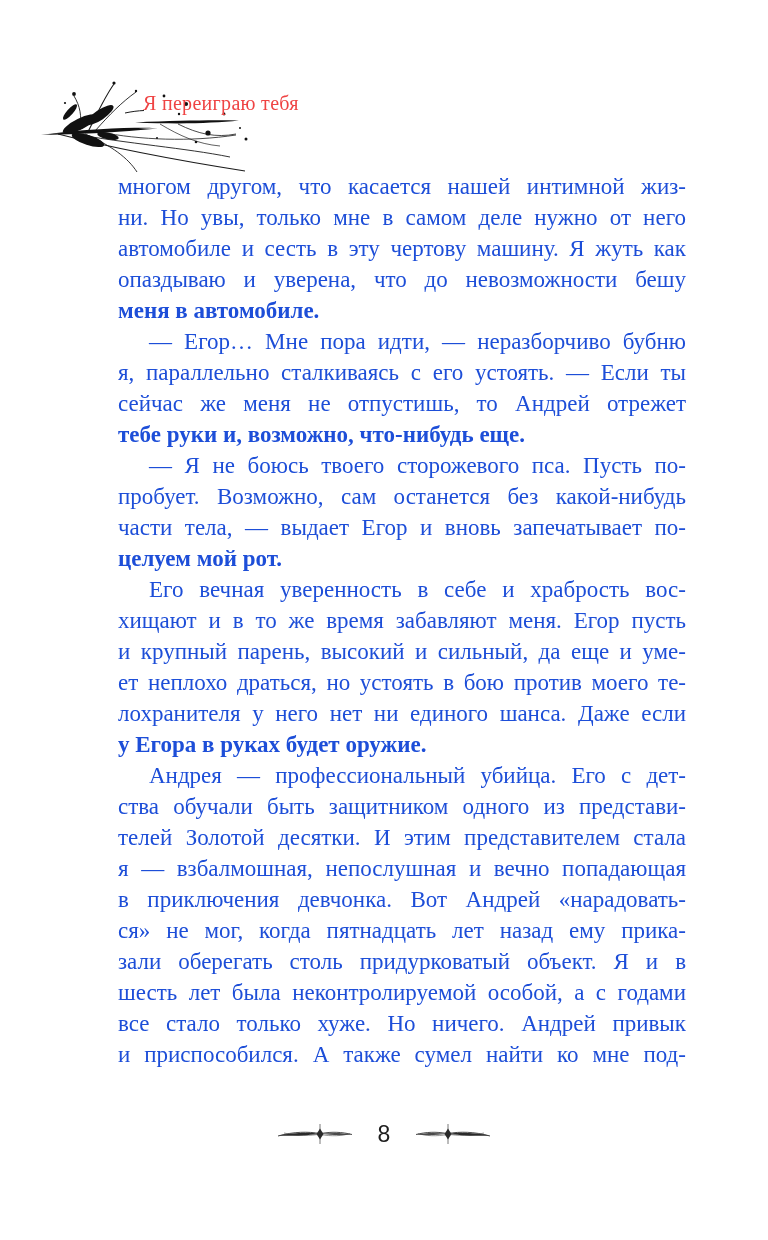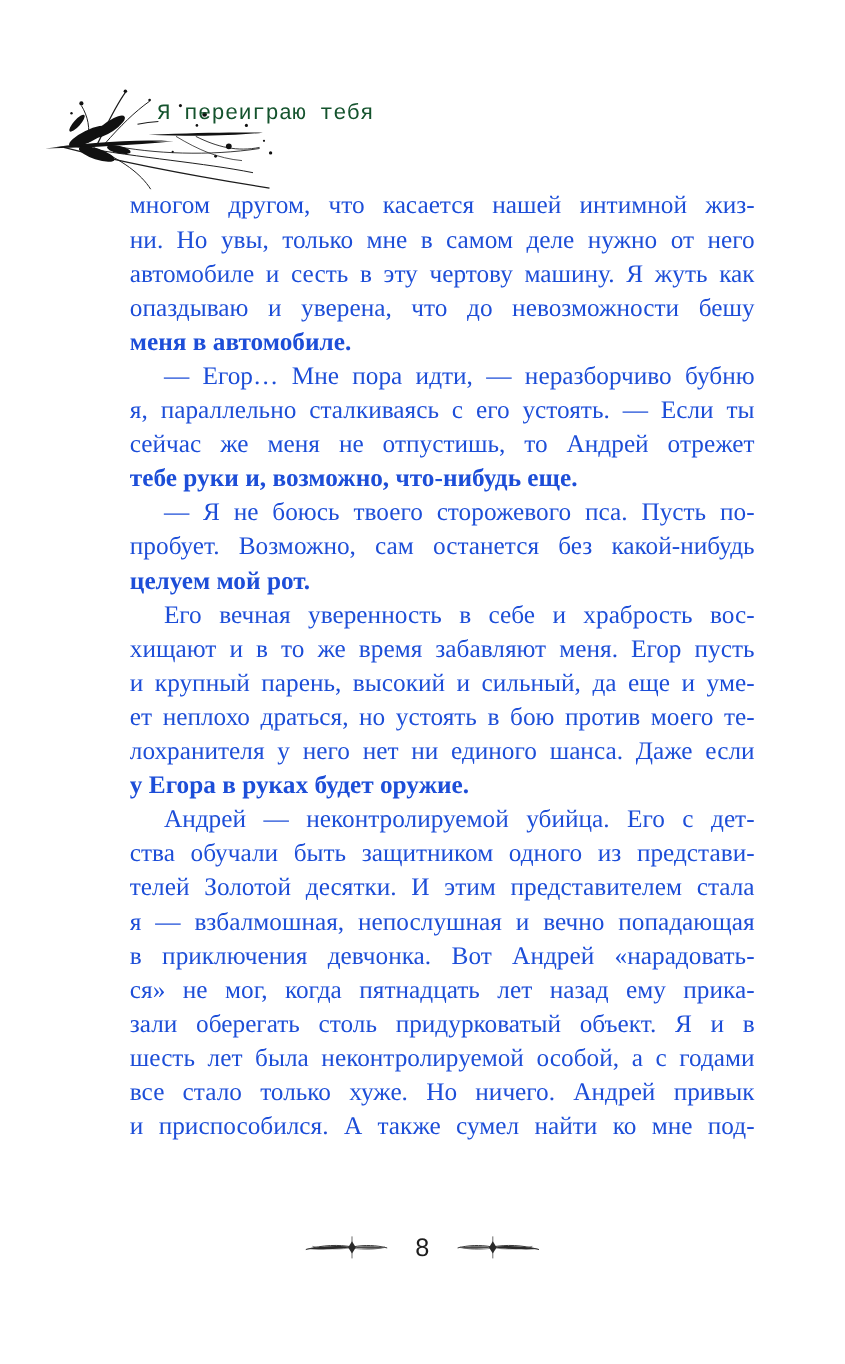--- a/index.html
+++ b/index.html
@@ -19,25 +19,25 @@
     position: absolute;
     left: 40px;
     top: 78px;
     width: 215px;
     height: 95px;
   }
   .running-title {
     position: absolute;
     left: 143px;
     top: 92px;
-    font-family: Liberation Mono, monospace;
+    font-family: Liberation Serif, serif;
     font-size: 20px;
     font-weight: 400;
     letter-spacing: 0.3px;
-    color: #14532d;
+    color: #ef4444;
     white-space: nowrap;
   }
   
   .body-text {
     position: absolute;
     left: 118px;
     top: 171px;
     width: 568px;
     font-family: "Liberation Serif", "DejaVu Serif", serif;
     font-size: 23px;
@@ -142,28 +142,29 @@
       <div class="line">ни. Но увы, только мне в самом деле нужно от него</div>
       <div class="line">автомобиле и сесть в эту чертову машину. Я жуть как</div>
       <div class="line">опаздываю и уверена, что до невозможности бешу</div>
       <div class="line open">меня в автомобиле.</div>
       <div class="line indent">— Егор… Мне пора идти, — неразборчиво бубню</div>
       <div class="line">я, параллельно сталкиваясь с его устоять. — Если ты</div>
       <div class="line">сейчас же меня не отпустишь, то Андрей отрежет</div>
       <div class="line open">тебе руки и, возможно, что-нибудь еще.</div>
       <div class="line indent">— Я не боюсь твоего сторожевого пса. Пусть по-</div>
       <div class="line">пробует. Возможно, сам останется без какой-нибудь</div>
+      <div class="line">части тела, — выдает Егор и вновь запечатывает по-</div>
       <div class="line open">целуем мой рот.</div>
       <div class="line indent">Его вечная уверенность в себе и храбрость вос-</div>
       <div class="line">хищают и в то же время забавляют меня. Егор пусть</div>
       <div class="line">и крупный парень, высокий и сильный, да еще и уме-</div>
       <div class="line">ет неплохо драться, но устоять в бою против моего те-</div>
       <div class="line">лохранителя у него нет ни единого шанса. Даже если</div>
       <div class="line open">у Егора в руках будет оружие.</div>
-      <div class="line indent">Андрей — неконтролируемой убийца. Его с дет-</div>
+      <div class="line indent">Андрея — профессиональный убийца. Его с дет-</div>
       <div class="line">ства обучали быть защитником одного из представи-</div>
       <div class="line">телей Золотой десятки. И этим представителем стала</div>
       <div class="line">я — взбалмошная, непослушная и вечно попадающая</div>
       <div class="line">в приключения девчонка. Вот Андрей «нарадовать-</div>
       <div class="line">ся» не мог, когда пятнадцать лет назад ему прика-</div>
       <div class="line">зали оберегать столь придурковатый объект. Я и в</div>
       <div class="line">шесть лет была неконтролируемой особой, а с годами</div>
       <div class="line">все стало только хуже. Но ничего. Андрей привык</div>
       <div class="line">и приспособился. А также сумел найти ко мне под-</div>
     </main>

